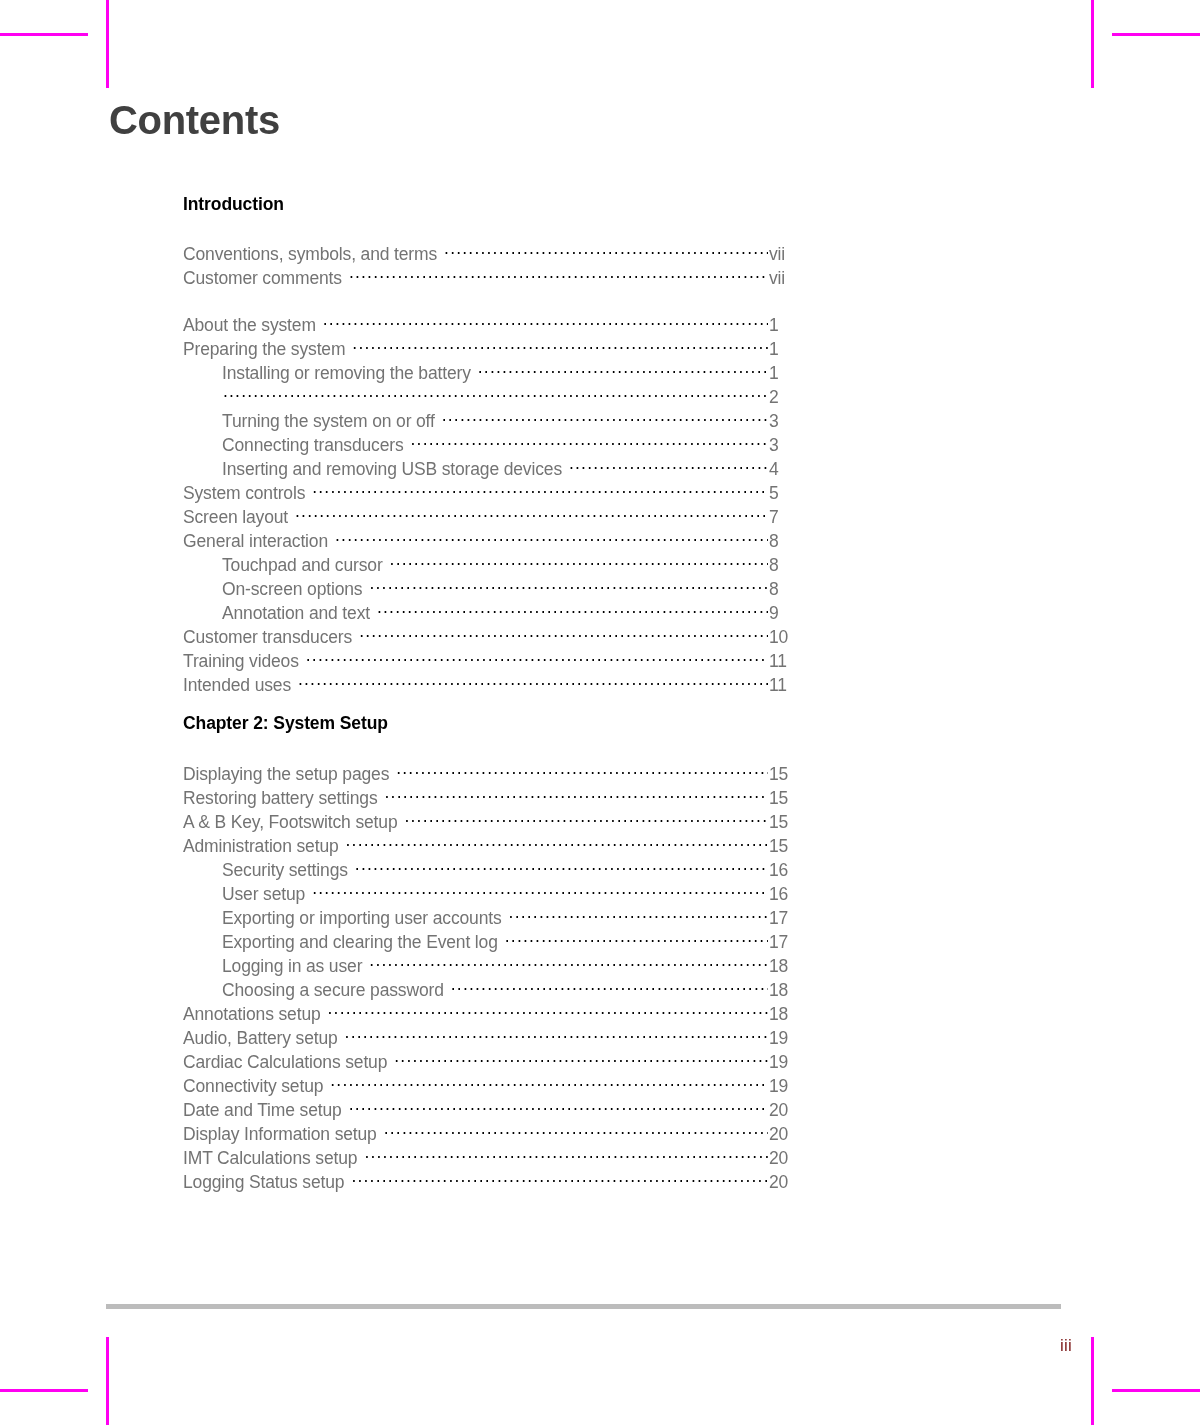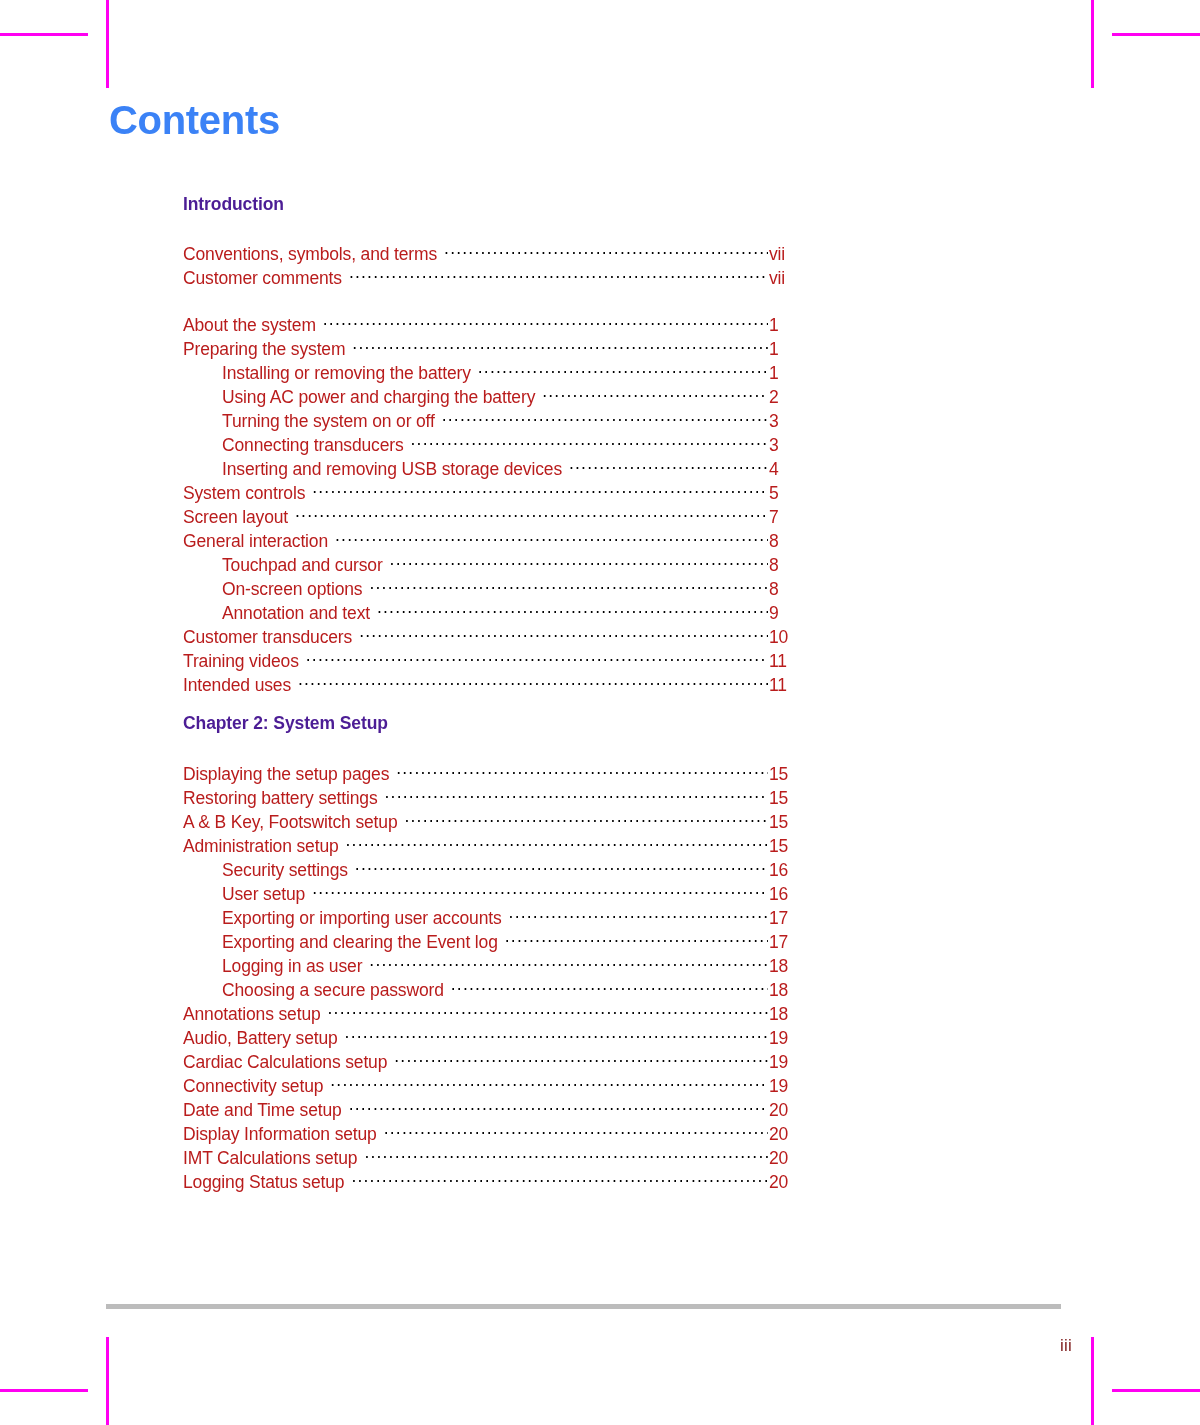--- a/index.html
+++ b/index.html
@@ -41,54 +41,54 @@
     width: 1200px;
     height: 1425px;
   }
 
   .page-title {
     position: absolute;
     left: 109px;
     top: 100px;
     font-size: 40px;
     font-weight: bold;
-    color: #3b82f6;
+    color: #404040;
     letter-spacing: -0.3px;
     line-height: 1;
   }
 
   .toc {
     position: absolute;
     left: 183px;
     top: 195px;
     width: 608px;
   }
 
   .section-head {
     font-size: 17.5px;
     font-weight: bold;
-    color: #4c1d95;
+    color: #000000;
     letter-spacing: -0.1px;
     line-height: 1.1;
   }
 
   .group {
     margin-top: 23px;
   }
   .group.first { margin-top: 0; }
 
   .entries {
     margin-top: 22px;
   }
 
   .entry {
     display: flex;
     align-items: baseline;
     font-size: 17.5px;
-    color: #b91c1c;
+    color: #737373;
     line-height: 24px;
     height: 24px;
     white-space: nowrap;
     letter-spacing: -0.15px;
   }
   .entry.lvl2 {
     padding-left: 39px;
   }
 
   .entry .etitle {
@@ -182,21 +182,20 @@
             <span class="etitle gap">Preparing the system</span>
             <span class="leader"></span>
             <span class="epage">1</span>
           </div>
           <div class="entry lvl2">
             <span class="etitle gap">Installing or removing the battery</span>
             <span class="leader"></span>
             <span class="epage">1</span>
           </div>
           <div class="entry lvl2">
-            <span class="etitle gap">Using AC power and charging the battery</span>
             <span class="leader"></span>
             <span class="epage">2</span>
           </div>
           <div class="entry lvl2">
             <span class="etitle gap">Turning the system on or off</span>
             <span class="leader"></span>
             <span class="epage">3</span>
           </div>
           <div class="entry lvl2">
             <span class="etitle gap">Connecting transducers</span>

